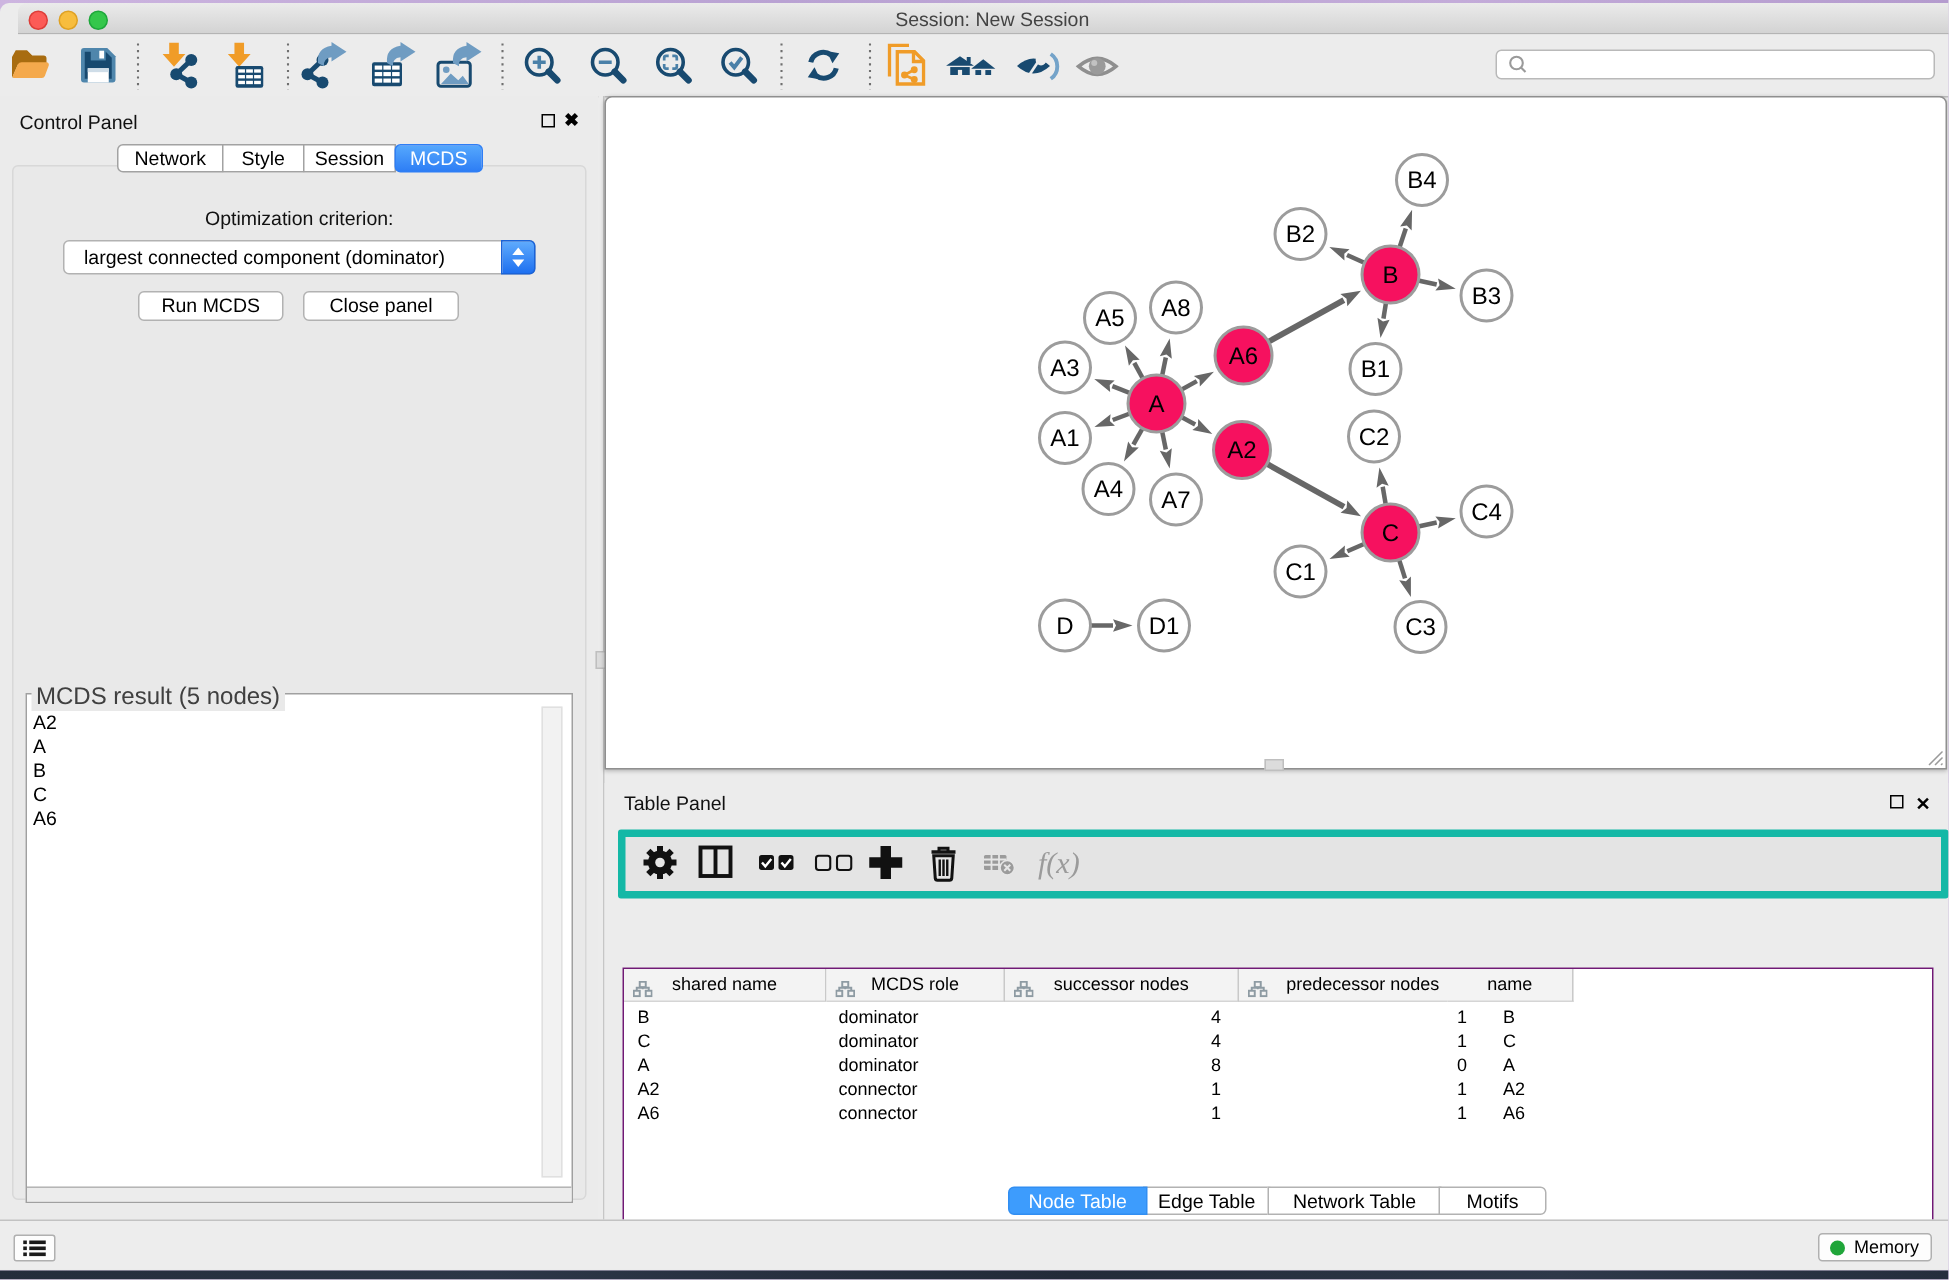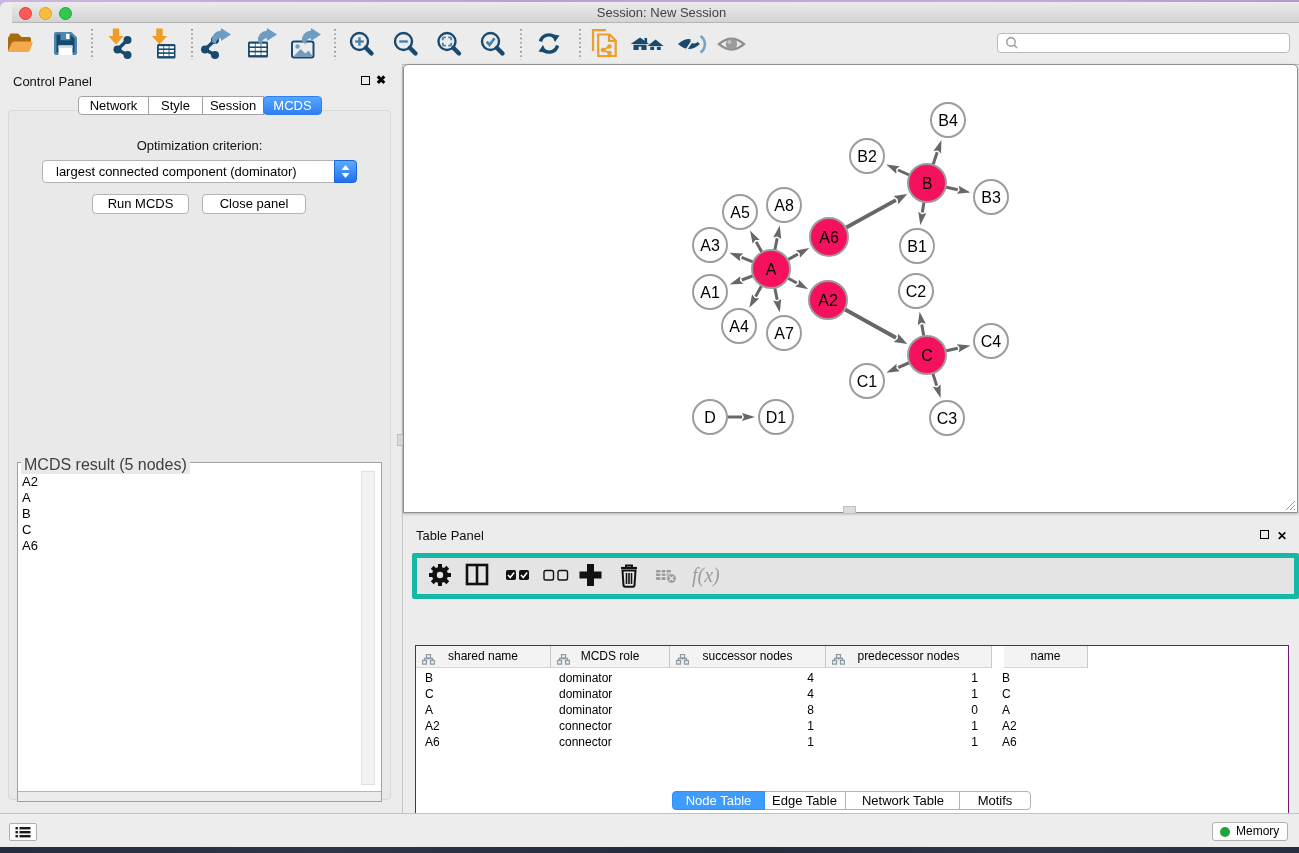--- a/index.html
+++ b/index.html
@@ -407,21 +407,21 @@
               </g>
             </svg></span>successor nodes</div>
         <div class="th" style="left:410px;width:165px;"><span style="position:absolute;left:6px;top:5px;"><svg width="13" height="11">
               <g fill="none" stroke="#8e9ba3" stroke-width="1.3">
                 <rect x="4.5" y="0.5" width="4" height="3.6"></rect>
                 <rect x="0.5" y="6.5" width="4" height="3.6"></rect>
                 <rect x="8.5" y="6.5" width="4" height="3.6"></rect>
                 <path d="M6.5 4.5 v1 M2.5 6 v-1.5 h8 V6"></path>
               </g>
             </svg></span>predecessor nodes</div>
-        <div class="th" style="left:588px;width:83px;text-align:center;">name</div>
+        <div class="th" style="left:549px;width:83px;text-align:center;">name</div>
         <div class="cell" style="left:9px;top:24px;">B</div>
         <div class="cell" style="left:143px;top:24px;">dominator</div>
         <div class="cell" style="left:254px;top:24px;width:144px;text-align:right;">4</div>
         <div class="cell" style="left:410px;top:24px;width:152px;text-align:right;">1</div>
         <div class="cell" style="left:586px;top:24px;">B</div>
         <div class="cell" style="left:9px;top:40px;">C</div>
         <div class="cell" style="left:143px;top:40px;">dominator</div>
         <div class="cell" style="left:254px;top:40px;width:144px;text-align:right;">4</div>
         <div class="cell" style="left:410px;top:40px;width:152px;text-align:right;">1</div>
         <div class="cell" style="left:586px;top:40px;">C</div>

